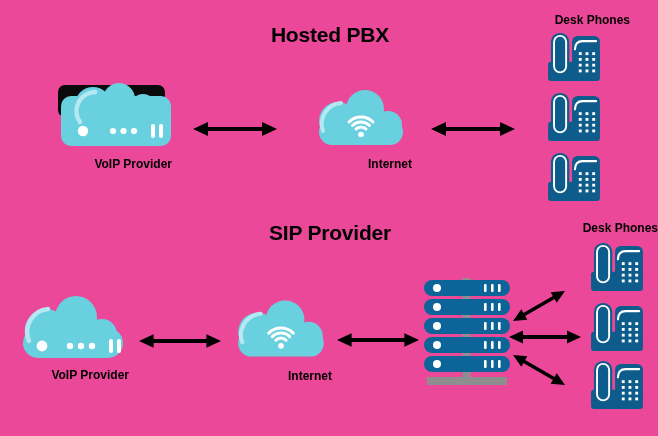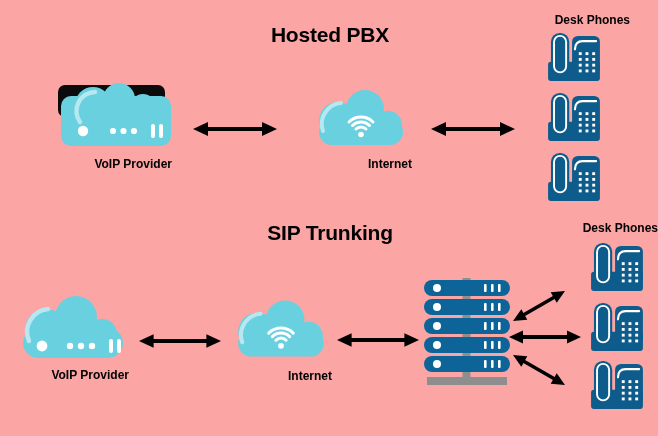--- a/index.html
+++ b/index.html
@@ -1,17 +1,17 @@
 <!DOCTYPE html>
 <html><head>
 <meta charset="utf-8">
 <style>
   html,body{margin:0;padding:0;background:#fff;}
   #canvas{
-    position:relative;width:658px;height:436px;background:#fca5a5;
+    position:relative;width:658px;height:436px;background:#ec4899;
     font-family:"Liberation Sans",sans-serif;overflow:hidden;
   }
   .abs{position:absolute;}
   .section-title{
     font-size:21px;font-weight:800;color:#000;text-align:center;
     letter-spacing:-0.2px;
   }
   .node-label{
     font-size:12px;font-weight:700;color:#000;text-align:right;
     line-height:15px;
@@ -135,21 +135,21 @@
         <rect x="32" y="32" width="3" height="3"></rect>
           <rect x="39" y="32" width="3" height="3"></rect>
           <rect x="46" y="32" width="3" height="3"></rect>
         <rect x="32" y="38" width="3" height="3"></rect>
           <rect x="39" y="38" width="3" height="3"></rect>
           <rect x="46" y="38" width="3" height="3"></rect>
       </g>
     </svg>
   </div>
 
-  <div class="abs section-title" style="left:210px;top:221px;width:240px;">SIP Trunking</div>
+  <div class="abs section-title" style="left:210px;top:221px;width:240px;">SIP Provider</div>
 
   <div class="abs" style="left:16px;top:290px;width:113px;height:74px;">
     <svg width="113" height="74" viewBox="0 0 113 74">
       <circle cx="30" cy="40" r="21" fill="#69D0DF"></circle>
       <circle cx="60" cy="27" r="21" fill="#69D0DF"></circle>
       <circle cx="86" cy="44" r="15" fill="#69D0DF"></circle>
       <rect x="7" y="38" width="100" height="30" rx="15" fill="#69D0DF"></rect>
       <path d="M13,51 A23,23 0 0 1 32,19" stroke="#B5E8F0" stroke-width="4.5" fill="none" stroke-linecap="round"></path>
       <circle cx="26" cy="56" r="5.4" fill="#fff"></circle>
       <circle cx="54" cy="56" r="3.2" fill="#fff"></circle>

